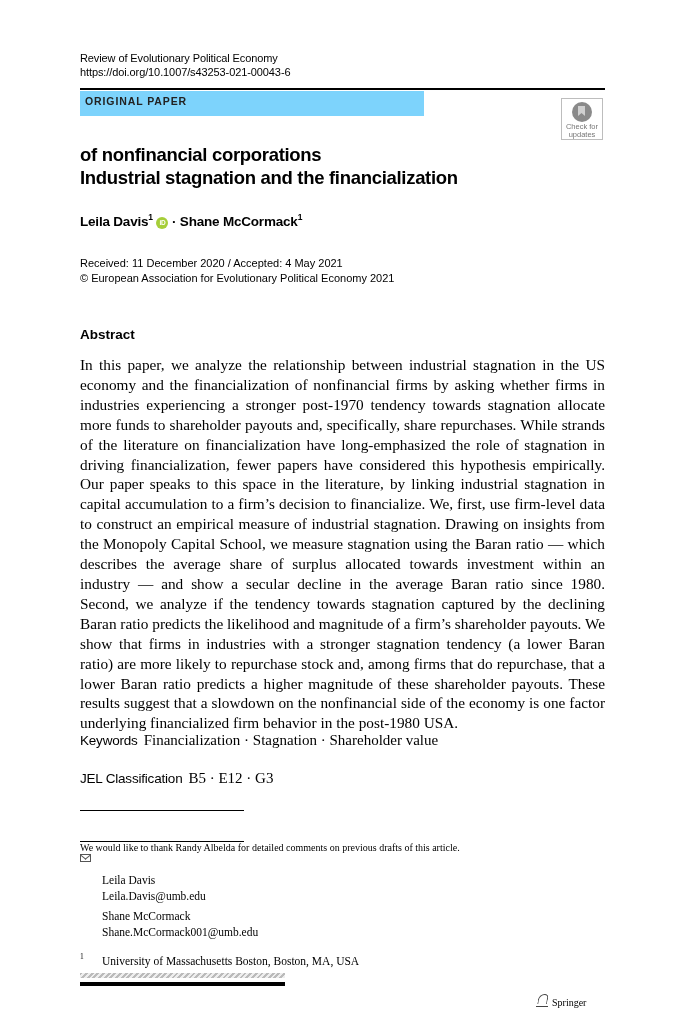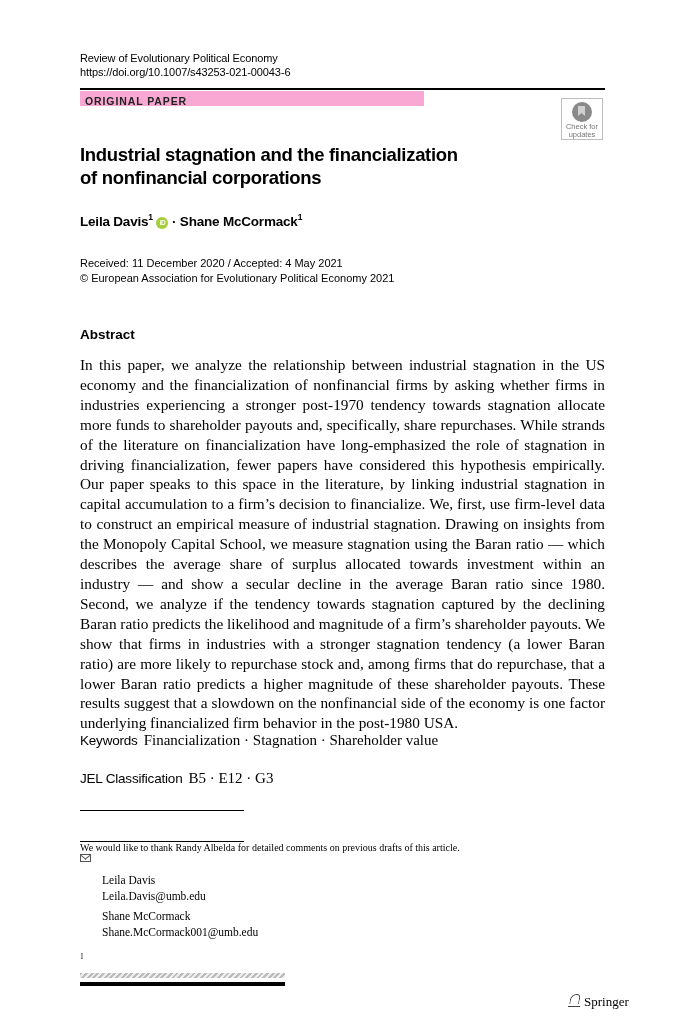--- a/index.html
+++ b/index.html
@@ -3,21 +3,21 @@
 <meta charset="utf-8">
 <style>
   html, body { margin: 0; padding: 0; background: #ffffff; }
   body { width: 683px; height: 1036px; position: relative; overflow: hidden; color: #000; }
   .sans { font-family: "Liberation Sans", "DejaVu Sans", sans-serif; }
   .serif { font-family: "Liberation Serif", "DejaVu Serif", serif; margin-top: 22px; }
   .abs { position: absolute; }
 
   #journal { left: 80px; top: 51px; font-size: 11px; line-height: 14px; letter-spacing: -0.1px; }
   #top-rule { left: 80px; top: 88px; width: 525px; height: 1.5px; background: #000; }
-  #type-bar { left: 80px; top: 91px; width: 344px; height: 15px; background: #f9a8d4; }
+  #type-bar { left: 80px; top: 91px; width: 344px; height: 25px; background: #7dd3fc; }
   #type-bar span { font-size: 10.5px; font-weight: bold; letter-spacing: 0.9px; padding-left: 5px; line-height: 15px; color: #222; }
 
   #check-badge { left: 561px; top: 98px; width: 42px; height: 42px; border: 1px solid #bdbdbd; box-sizing: border-box; background: #fff; text-align: center; }
   #check-badge .circle { width: 20px; height: 20px; border-radius: 50%; background: #8a8a8a; margin: 3px auto 1px auto; position: relative; }
   #check-badge .circle::after { content: ""; position: absolute; left: 6px; top: 4px; width: 7px; height: 10px; background: #d0d0d0; clip-path: polygon(0 0, 100% 0, 100% 100%, 50% 70%, 0 100%); }
   #check-badge .txt { font-size: 7.5px; line-height: 8px; color: #777; }
 
   #title { left: 80px; top: 143px; font-size: 18.5px; font-weight: bold; line-height: 23px; letter-spacing: -0.3px; }
   #authors { left: 80px; top: 212px; font-size: 13.5px; font-weight: bold; letter-spacing: -0.2px; white-space: nowrap; }
   #authors sup { font-size: 8.5px; }
@@ -40,21 +40,21 @@
   .envelope::before, .envelope::after { content: ""; position: absolute; top: -1px; width: 8px; height: 1px; background: #555; }
   .envelope::before { left: -1px; transform-origin: left top; transform: rotate(38deg); }
   .envelope::after { right: -1px; transform-origin: right top; transform: rotate(-38deg); }
   .contact { position: absolute; left: 22px; white-space: nowrap; }
   #affil { left: 80px; top: 933px; font-size: 11.5px; white-space: nowrap; }
   #affil sup { font-size: 7.5px; position: absolute; left: 0; top: -3px; }
   #affil span.t { position: absolute; left: 22px; top: 0; }
 
   #bottom-texture { left: 80px; top: 973px; width: 205px; height: 5px; background: repeating-linear-gradient(135deg, #bbb 0 2px, #eee 2px 4px); }
   #bottom-bar { left: 80px; top: 982px; width: 205px; height: 4px; background: #000; }
-  #springer { left: 568px; top: 972px; font-size: 13px; white-space: nowrap; }
+  #springer { left: 536px; top: 972px; font-size: 10px; white-space: nowrap; }
   .horse { display: inline-block; width: 12px; height: 12px; border-bottom: 1.5px solid #444; position: relative; vertical-align: -1px; margin-right: 4px; }
   .horse::before { content: ""; position: absolute; left: 2px; top: 0; width: 8px; height: 9px; border: 1px solid #444; border-bottom: none; border-radius: 6px 4px 0 0; transform: skewX(-10deg); }
 </style>
 </head>
 <body>
 
 <div id="journal" class="abs sans">
   <div>Review of Evolutionary Political Economy</div>
   <div>https://doi.org/10.1007/s43253-021-00043-6</div>
 </div>
@@ -64,22 +64,22 @@
   <span>ORIGINAL PAPER</span>
 </div>
 
 <div id="check-badge" class="abs sans">
   <div class="circle"></div>
   <div class="txt">Check for</div>
   <div class="txt">updates</div>
 </div>
 
 <div id="title" class="abs sans">
+  <div>of nonfinancial corporations</div>
   <div>Industrial stagnation and the financialization</div>
-  <div>of nonfinancial corporations</div>
 </div>
 
 <div id="authors" class="abs sans">
   <span>Leila Davis</span><sup>1</sup>
   <span class="orcid">iD</span>
   <span>·</span>
   <span>Shane McCormack</span><sup>1</sup>
 </div>
 
 <div id="dates" class="abs sans">
@@ -105,20 +105,21 @@
 <div class="abs envelope"></div>
 <div id="contacts" class="abs serif" style="width:400px;height:70px;">
   <div class="contact" style="top:0;">Leila Davis</div>
   <div class="contact" style="top:15.5px;">Leila.Davis@umb.edu</div>
   <div class="contact" style="top:36px;">Shane McCormack</div>
   <div class="contact" style="top:51.5px;">Shane.McCormack001@umb.edu</div>
 </div>
 
 <div id="affil" class="abs serif" style="width:400px;height:16px;">
   <sup>1</sup>
+  <span class="t">University of Massachusetts Boston, Boston, MA, USA</span>
 </div>
 
 <div id="bottom-texture" class="abs"></div>
 <div id="bottom-bar" class="abs"></div>
 
 <div id="springer" class="abs serif">
   <span class="horse"></span><span>Springer</span>
 </div>
 
 </body></html>

